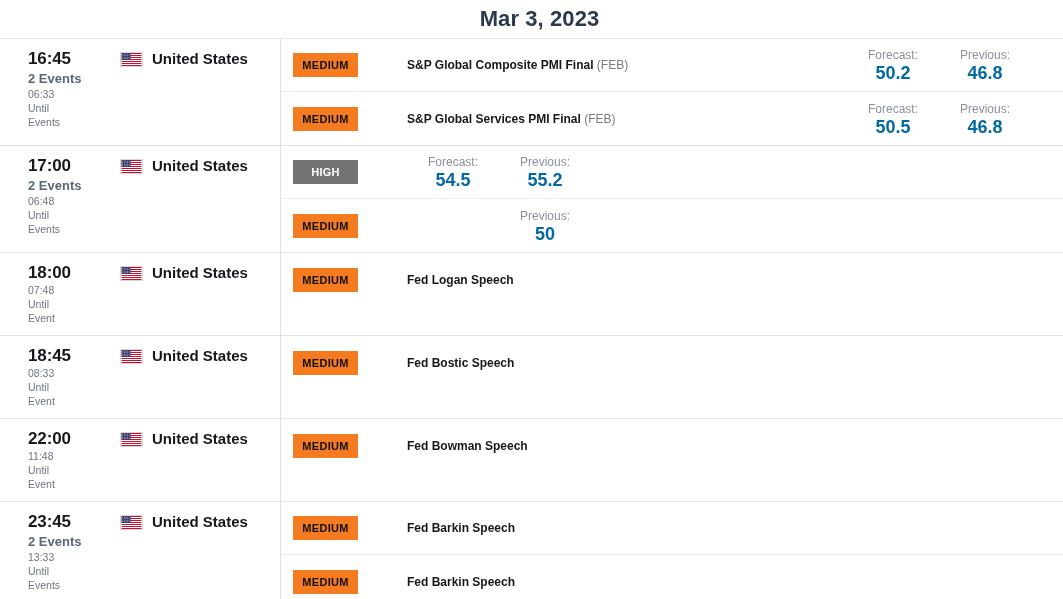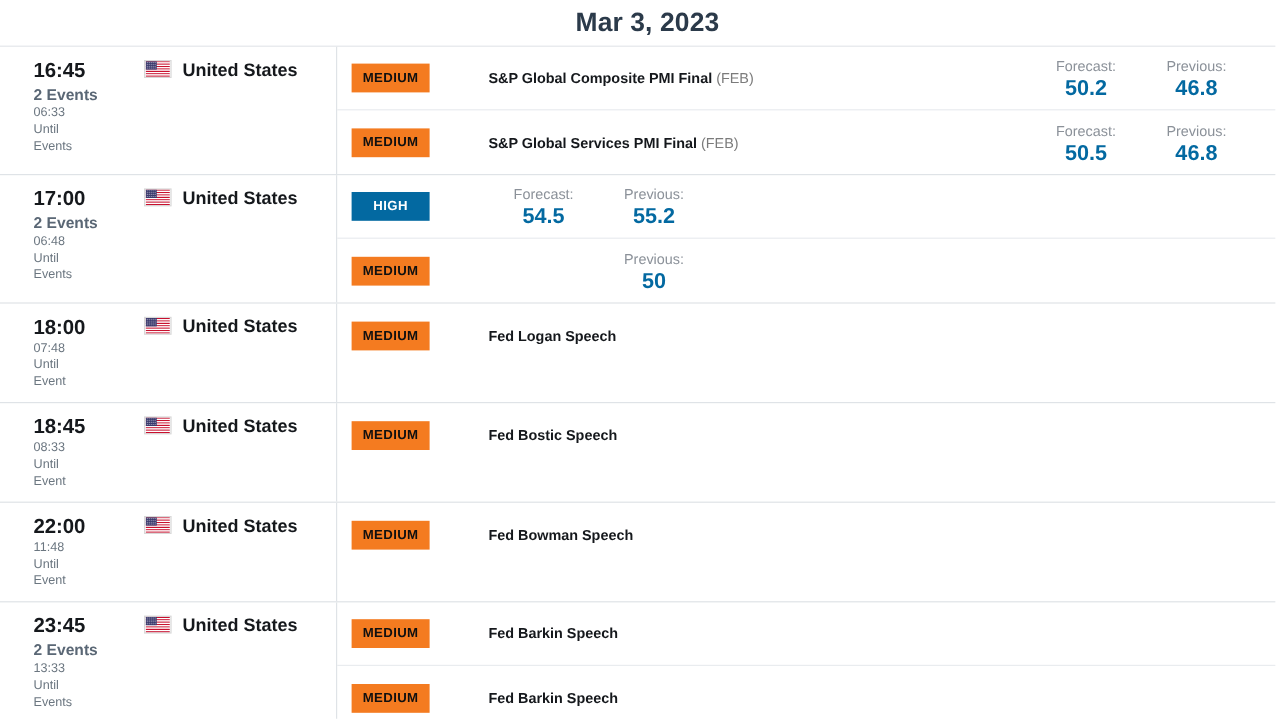--- a/index.html
+++ b/index.html
@@ -73,21 +73,21 @@
     line-height: 17px;
     margin-top: 1px;
   }
   .time-sub {
     font-size: 10.5px;
     color: #6b7680;
     line-height: 14px;
   }
   .country-block {
     display: flex;
-    align-items: flex-start;
+    align-items: flex-end;
     padding-top: 1px;
     gap: 9px;
   }
   .country-name {
     font-size: 15px;
     font-weight: bold;
     color: #15181c;
   }
   .flag {
     width: 23px;
@@ -128,37 +128,37 @@
     font-weight: bold;
     letter-spacing: 0.3px;
     padding: 6px 0;
     box-sizing: border-box;
   }
   .badge-medium {
     background: #f47b20;
     color: #101010;
   }
   .badge-high {
-    background: #0369a1;
+    background: #737373;
     color: #ffffff;
   }
   .event-title {
     flex: 1;
     font-size: 12px;
     font-weight: bold;
     color: #15181c;
     padding-right: 12px;
   }
   .event-period {
     font-weight: normal;
     color: #7b7b7b;
   }
   .stats {
     display: flex;
-    padding-right: 20px;
+    padding-right: 32px;
   }
   .stat {
     width: 92px;
     text-align: center;
   }
   .stat-label {
     font-size: 12px;
     color: #8b9199;
     line-height: 17px;
   }

